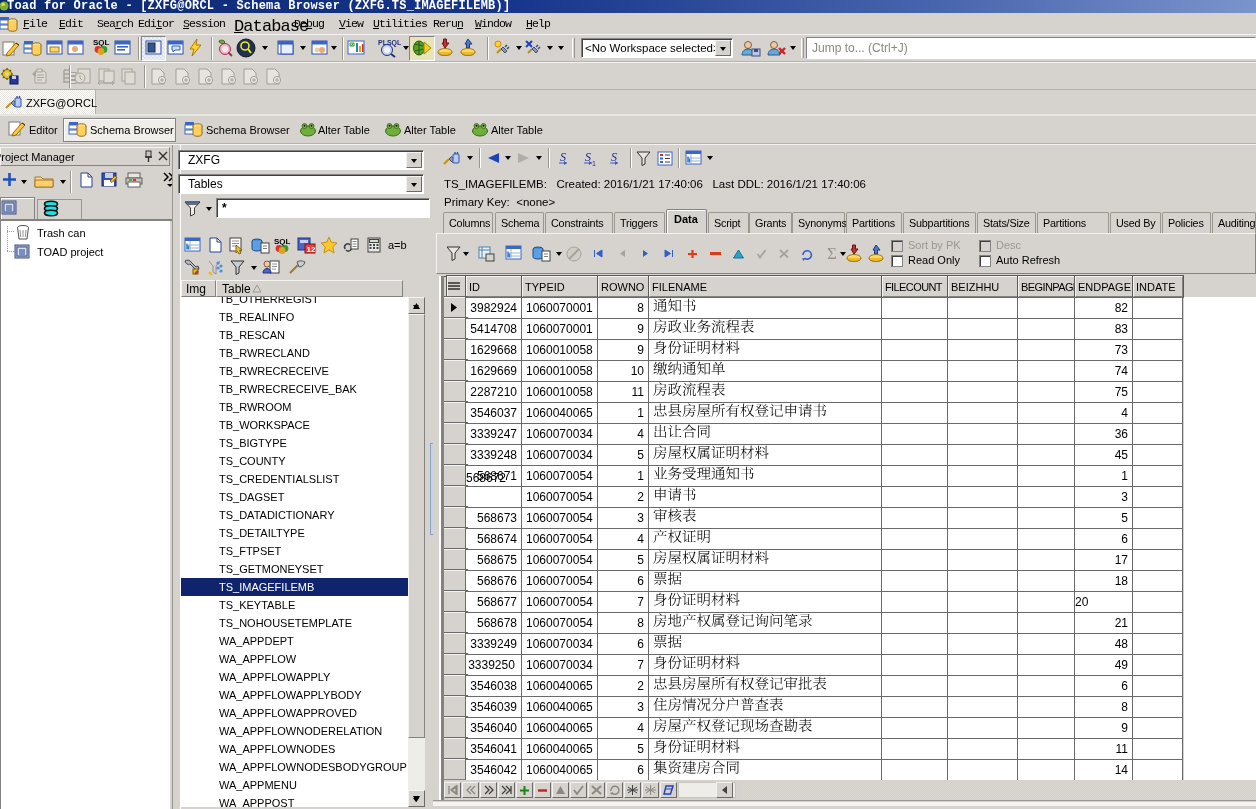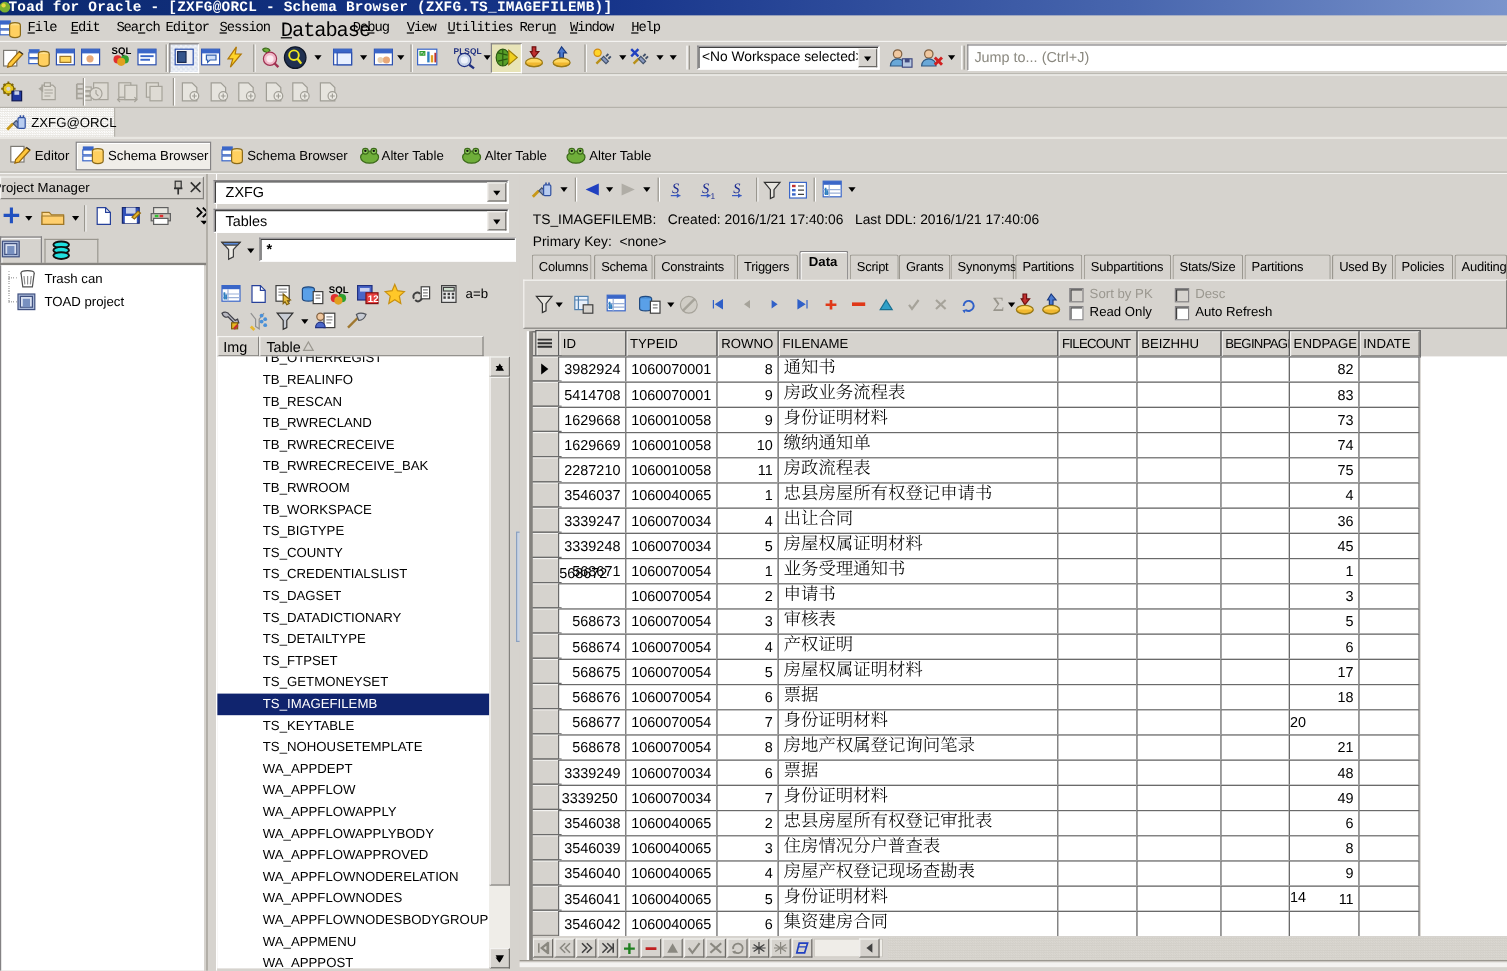--- a/index.html
+++ b/index.html
@@ -1292,21 +1292,21 @@
 <div class="cell" style="left:526px;top:763px">1060040065</div>
 <div class="cell" style="left:598px;top:763px;width:46px;text-align:right">6</div>
 <svg width="89" height="16" style="left:653px;top:760px" class="cjk">
     <use href="#c57" x="0.0" y="12.8"></use>
     <use href="#c58" x="14.5" y="12.8"></use>
     <use href="#c59" x="29.0" y="12.8"></use>
     <use href="#c3" x="43.5" y="12.8"></use>
     <use href="#c31" x="58.0" y="12.8"></use>
     <use href="#c32" x="72.5" y="12.8"></use>
   </svg>
-<div class="cell" style="left:1075px;top:741px;width:53px;text-align:left">14</div>
+<div class="cell" style="left:1075px;top:763px;width:53px;text-align:right">14</div>
 <div class="abs" style="left:436px;top:780px;width:820px;height:20px;background:#d6d3ce"></div>
 <div class="abs" style="left:740px;top:781px;width:516px;height:19px;background:repeating-conic-gradient(#dbd8d2 0 25%,#d2cfc8 0 50%) 0 0/2px 2px"></div>
 <div class="abs" style="left:444px;top:782px;width:17px;height:16px;background:#d6d3ce;border:1px solid;border-color:#f4f3f1 #6c6a66 #6c6a66 #f4f3f1"></div>
 <div class="abs" style="left:462px;top:782px;width:17px;height:16px;background:#d6d3ce;border:1px solid;border-color:#f4f3f1 #6c6a66 #6c6a66 #f4f3f1"></div>
 <div class="abs" style="left:480px;top:782px;width:17px;height:16px;background:#d6d3ce;border:1px solid;border-color:#f4f3f1 #6c6a66 #6c6a66 #f4f3f1"></div>
 <div class="abs" style="left:498px;top:782px;width:17px;height:16px;background:#d6d3ce;border:1px solid;border-color:#f4f3f1 #6c6a66 #6c6a66 #f4f3f1"></div>
 <div class="abs" style="left:516px;top:782px;width:17px;height:16px;background:#d6d3ce;border:1px solid;border-color:#f4f3f1 #6c6a66 #6c6a66 #f4f3f1"></div>
 <div class="abs" style="left:534px;top:782px;width:17px;height:16px;background:#d6d3ce;border:1px solid;border-color:#f4f3f1 #6c6a66 #6c6a66 #f4f3f1"></div>
 <div class="abs" style="left:552px;top:782px;width:17px;height:16px;background:#d6d3ce;border:1px solid;border-color:#f4f3f1 #6c6a66 #6c6a66 #f4f3f1"></div>
 <div class="abs" style="left:570px;top:782px;width:17px;height:16px;background:#d6d3ce;border:1px solid;border-color:#f4f3f1 #6c6a66 #6c6a66 #f4f3f1"></div>

